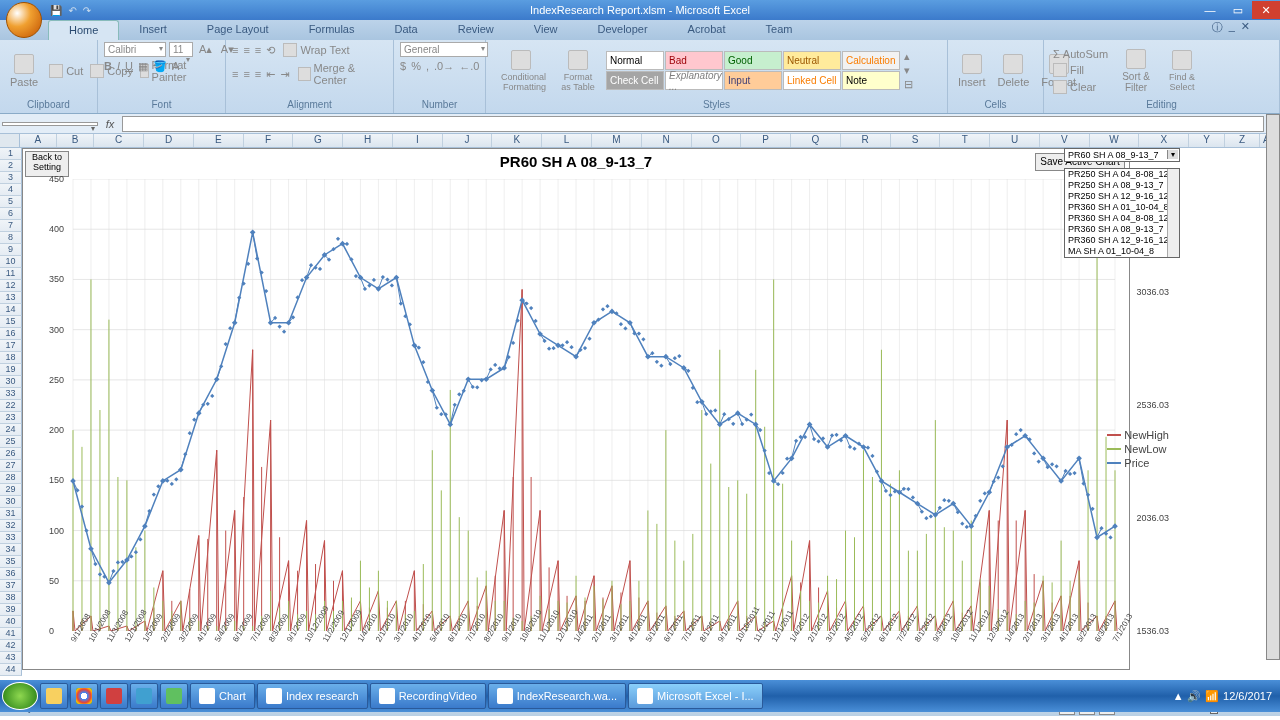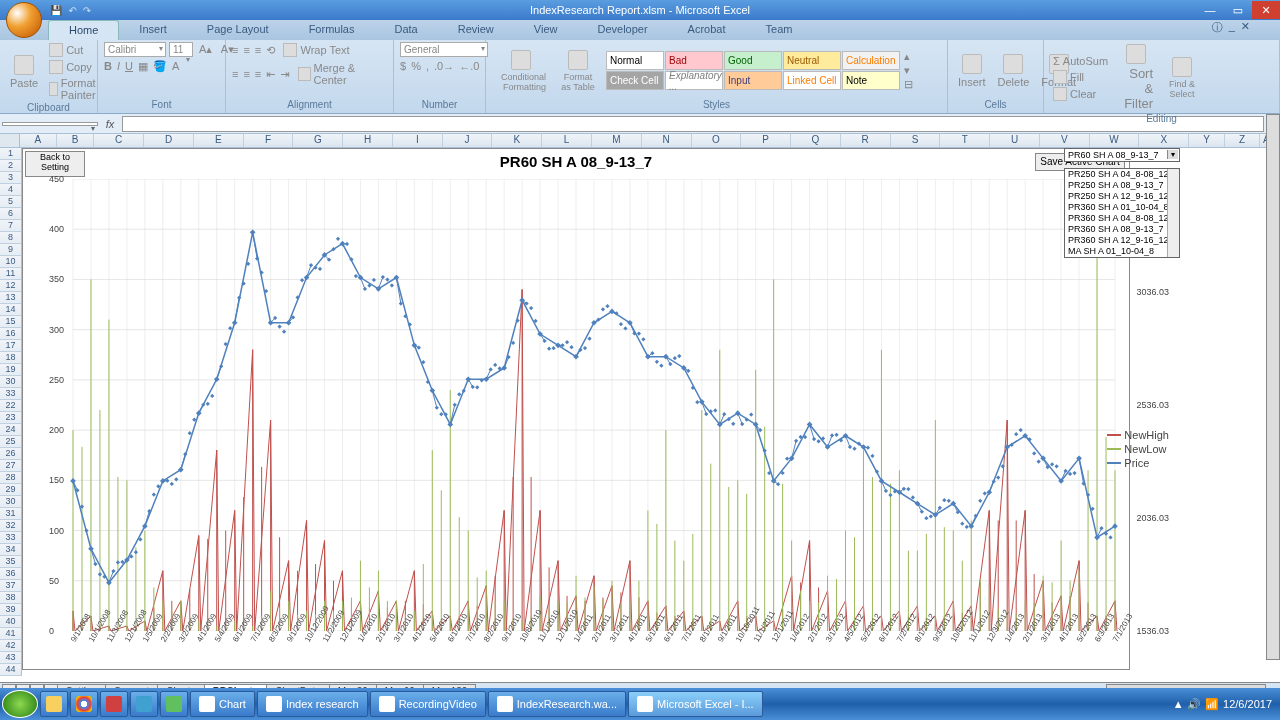--- a/index.html
+++ b/index.html
@@ -51,21 +51,21 @@
 
 .sheet{position:relative;height:548px;background:#fff;overflow:hidden}
 .col-headers{height:14px;background:linear-gradient(#f0f4f8,#dbe5ef);display:flex;border-bottom:1px solid #a8c0d8}
 .corner{width:22px;border-right:1px solid #a8c0d8;background:#e0e8ef}
 .ch{border-right:1px solid #c0d0df;text-align:center;color:#3a5a80;font-size:10px}
 .row-headers{position:absolute;top:14px;left:0;width:22px}
 .rh{height:12px;border-bottom:1px solid #c0d0df;border-right:1px solid #a8c0d8;text-align:center;color:#3a5a80;font-size:9px;background:linear-gradient(#f0f4f8,#e5ecf3)}
 
 .chart-area{position:absolute;left:22px;top:14px;width:1108px;height:522px;border:1px solid #888}
 .chart-title{text-align:center;font-weight:bold;font-size:15px;color:#000;padding:4px 0}
-.btn-back{position:absolute;left:2px;top:2px;width:60px;height:26px;border:1px solid #888;background:#eee;text-align:center;font-size:9px;padding:1px;line-height:1.1}
+.btn-back{position:absolute;left:2px;top:2px;width:44px;height:26px;border:1px solid #888;background:#eee;text-align:center;font-size:9px;padding:1px;line-height:1.1}
 .btn-save{position:absolute;right:4px;top:4px;width:90px;height:18px;border:1px solid #888;background:#eee;text-align:center;font-size:10px;line-height:16px}
 .plot{position:absolute;left:26px;top:30px;width:1076px;height:452px}
 .plot svg{width:100%;height:100%}
 .x-labels{position:absolute;bottom:2px;left:26px;width:1076px;height:36px}
 .xl{position:absolute;transform:rotate(-60deg);transform-origin:top left;font-size:8px;color:#444;white-space:nowrap}
 .yl{position:absolute;font-size:9px;color:#444}
 .y2l{position:absolute;font-size:9px;color:#444;right:-44px}
 .legend{position:absolute;right:-44px;top:250px;font-size:9px;color:#444}
 .leg-item{display:flex;align-items:center;gap:3px;margin-bottom:2px}
 .leg-line{width:14px;height:2px}
@@ -87,21 +87,21 @@
 .hscroll{position:absolute;right:14px;width:160px;height:14px;background:#ddd;border:1px solid #888}
 .vscroll-sh{position:absolute;right:0;top:114px;width:14px;height:546px;background:#ddd;border:1px solid #888}
 
 .statusbar{height:18px;background:linear-gradient(#cfe0ef,#b8cfe4);display:flex;align-items:center;padding:0 4px;border-top:1px solid #8aabc8;position:relative}
 .sb-left{color:#3a5a80;font-size:10px}
 .sb-right{position:absolute;right:6px;display:flex;align-items:center;gap:4px}
 .view-btn{width:16px;height:14px;border:1px solid #888;background:#eee}
 .zoom-slider{width:90px;height:4px;background:#aaa;position:relative;margin:0 6px}
 .zoom-thumb{width:8px;height:12px;background:#eee;border:1px solid #666;position:absolute;top:-4px;left:42px}
 
-.taskbar{position:absolute;bottom:0;left:0;right:0;height:32px;background:linear-gradient(#4a8fd8,#2060aa,#4a8fd8);display:flex;align-items:center;gap:2px;padding:0 2px}
+.taskbar{position:absolute;bottom:8px;left:0;right:0;height:32px;background:linear-gradient(#4a8fd8,#2060aa,#4a8fd8);display:flex;align-items:center;gap:2px;padding:0 2px}
 .start{width:36px;height:28px;background:radial-gradient(circle,#8fd850,#207a10);border-radius:50%;border:1px solid #fff}
 .task{height:26px;padding:0 8px;background:linear-gradient(#6aafea,#3a7acb);border:1px solid #2a5a9a;border-radius:2px;color:#fff;font-size:10px;display:flex;align-items:center;gap:4px}
 .task.active{background:linear-gradient(#8acffa,#5a9adb)}
 .task .tico{width:16px;height:16px;background:#fff;border-radius:2px}
 .tray{margin-left:auto;display:flex;align-items:center;gap:4px;color:#fff;font-size:10px;padding-right:6px}
 </style>
 </head>
 <body>
 
 <div class="titlebar">
@@ -137,21 +137,21 @@
   </div>
 </div>
 
 <div class="ribbon">
   <div class="rgroup" style="width:98px">
     <div class="rgroup-body">
       <div class="big-btn">
           <div class="ico"></div>
           <span>Paste</span>
         </div>
-      <div style="display:flex;flex-direction:column;gap:1px">
+      <div style="display:flex;gap:1px">
         <div class="small-btn">
             <div class="ico-s"></div>
             <span>Cut</span>
           </div>
         <div class="small-btn">
             <div class="ico-s"></div>
             <span>Copy</span>
           </div>
         <div class="small-btn">
             <div class="ico-s"></div>
@@ -277,21 +277,21 @@
             <div class="ico-s"></div>
             <span>Fill</span>
           </div>
         <div class="small-btn">
             <div class="ico-s"></div>
             <span>Clear</span>
           </div>
       </div>
       <div class="big-btn">
           <div class="ico"></div>
-          <span style="font-size:13px;width:34px;text-align:right">Sort &amp; Filter</span>
+          <span style="font-size:10px;width:34px;text-align:center">Sort &amp; Filter</span>
         </div>
       <div class="big-btn">
           <div class="ico"></div>
           <span style="font-size:9px;width:34px;text-align:center">Find &amp; Select</span>
         </div>
     </div>
     <div class="rgroup-label">Editing</div>
   </div>
 </div>
 

